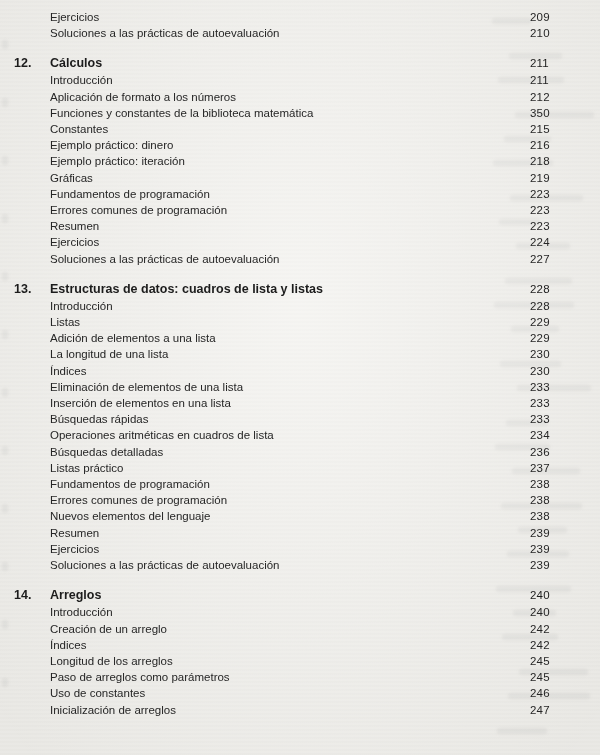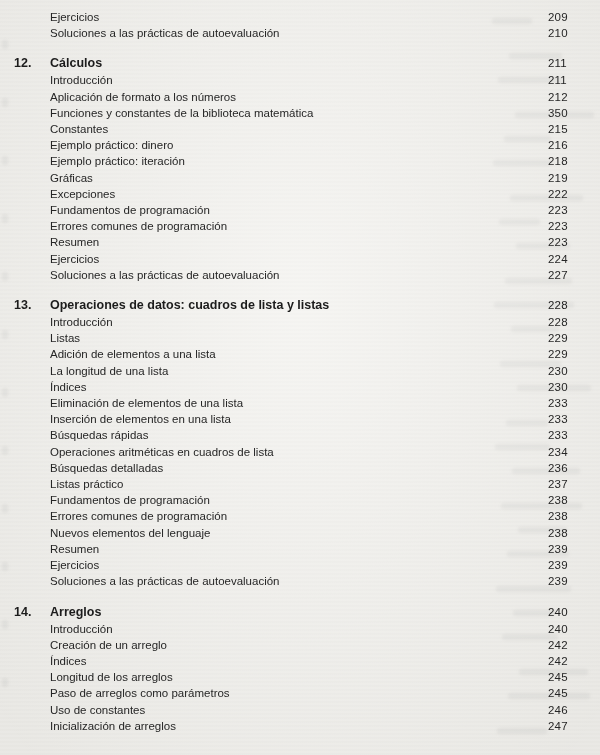--- a/index.html
+++ b/index.html
@@ -34,21 +34,21 @@
   }
   .bleed .mark {
     position: absolute;
     background: rgba(90, 90, 85, 0.07);
     filter: blur(1.6px);
     border-radius: 2px;
   }
   .toc {
     position: relative;
     z-index: 2;
-    padding: 9px 22px 0 14px;
+    padding: 9px 40px 0 14px;
   }
   .row {
     display: flex;
     align-items: baseline;
     line-height: 16.2px;
     font-size: 11.5px;
   }
   .row .page {
     margin-left: auto;
     min-width: 30px;
@@ -154,24 +154,20 @@
     </div>
     <div class="row item">
       <span class="label">Ejemplo práctico: iteración</span>
       <span class="page">218</span>
     </div>
     <div class="row item">
       <span class="label">Gráficas</span>
       <span class="page">219</span>
     </div>
     <div class="row item">
-      <span class="label">Excepciones</span>
-      <span class="page">222</span>
-    </div>
-    <div class="row item">
       <span class="label">Fundamentos de programación</span>
       <span class="page">223</span>
     </div>
     <div class="row item">
       <span class="label">Errores comunes de programación</span>
       <span class="page">223</span>
     </div>
     <div class="row item">
       <span class="label">Resumen</span>
       <span class="page">223</span>
@@ -179,21 +175,21 @@
     <div class="row item">
       <span class="label">Ejercicios</span>
       <span class="page">224</span>
     </div>
     <div class="row item">
       <span class="label">Soluciones a las prácticas de autoevaluación</span>
       <span class="page">227</span>
     </div>
     <div class="row chapter">
       <span class="chap-num">13.</span>
-      <span class="chap-title">Operaciones de datos: cuadros de lista y listas</span>
+      <span class="chap-title">Estructuras de datos: cuadros de lista y listas</span>
       <span class="page">228</span>
     </div>
     <div class="row item">
       <span class="label">Introducción</span>
       <span class="page">228</span>
     </div>
     <div class="row item">
       <span class="label">Listas</span>
       <span class="page">229</span>
     </div>

